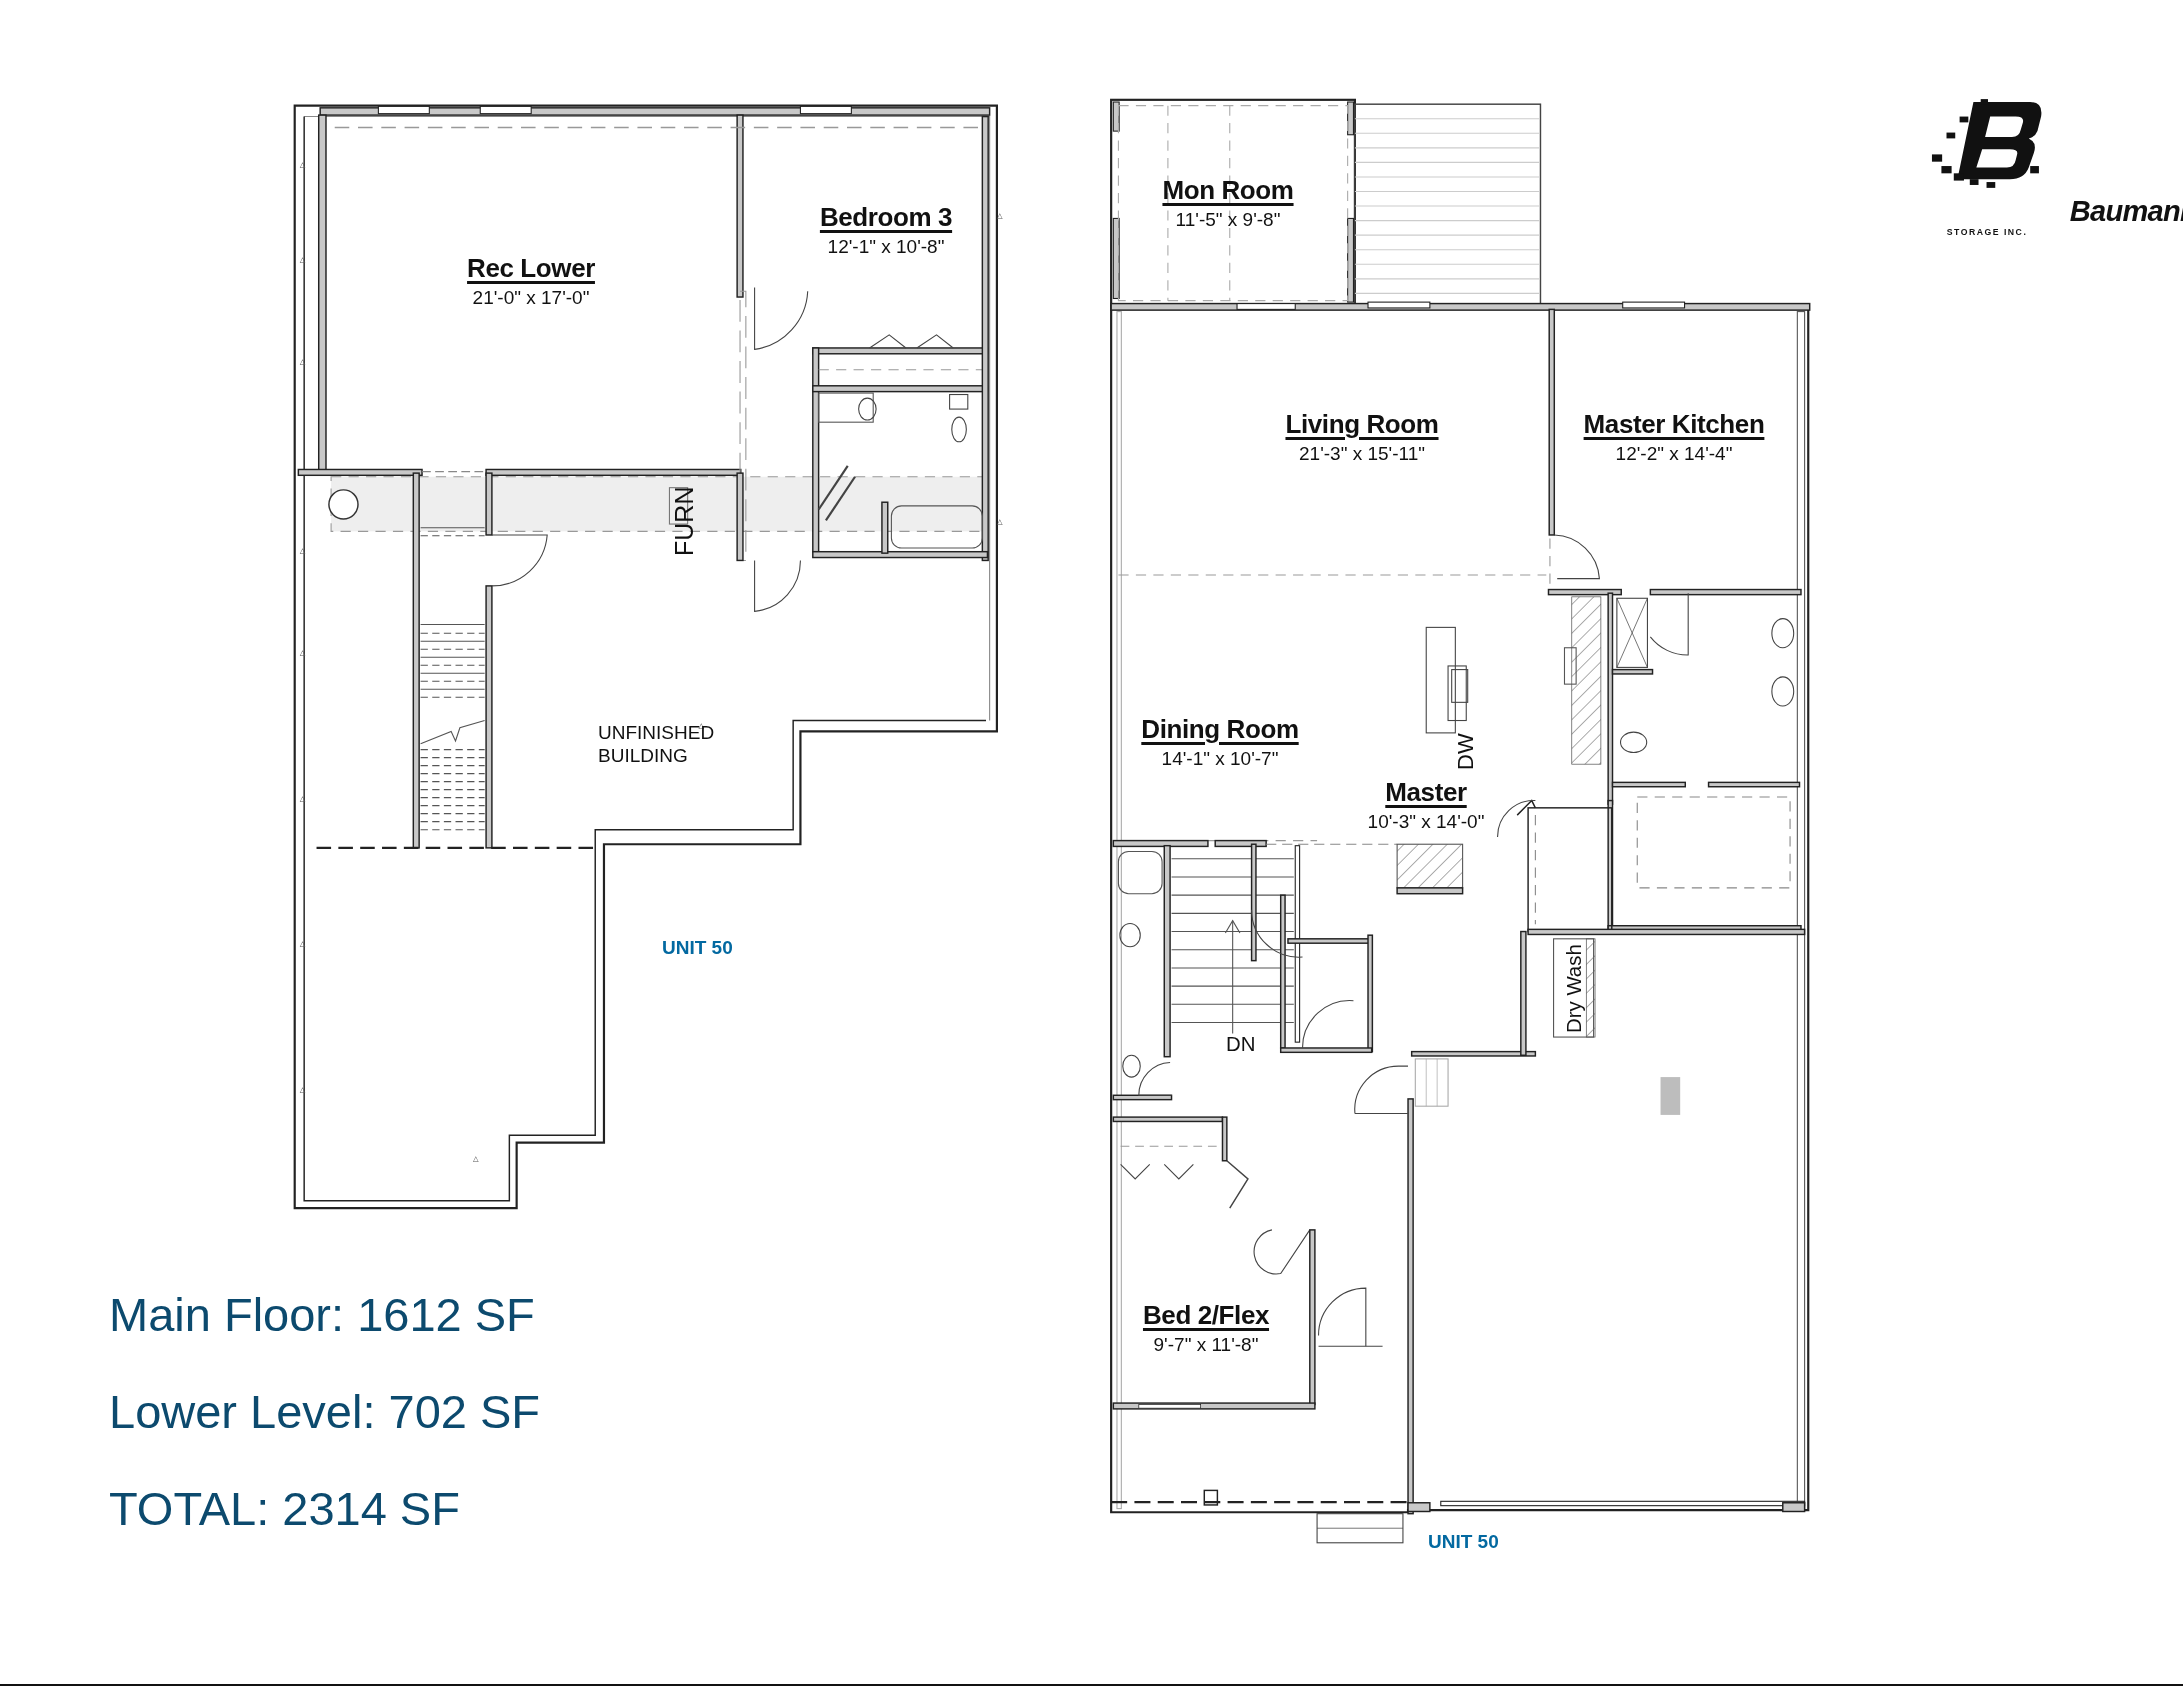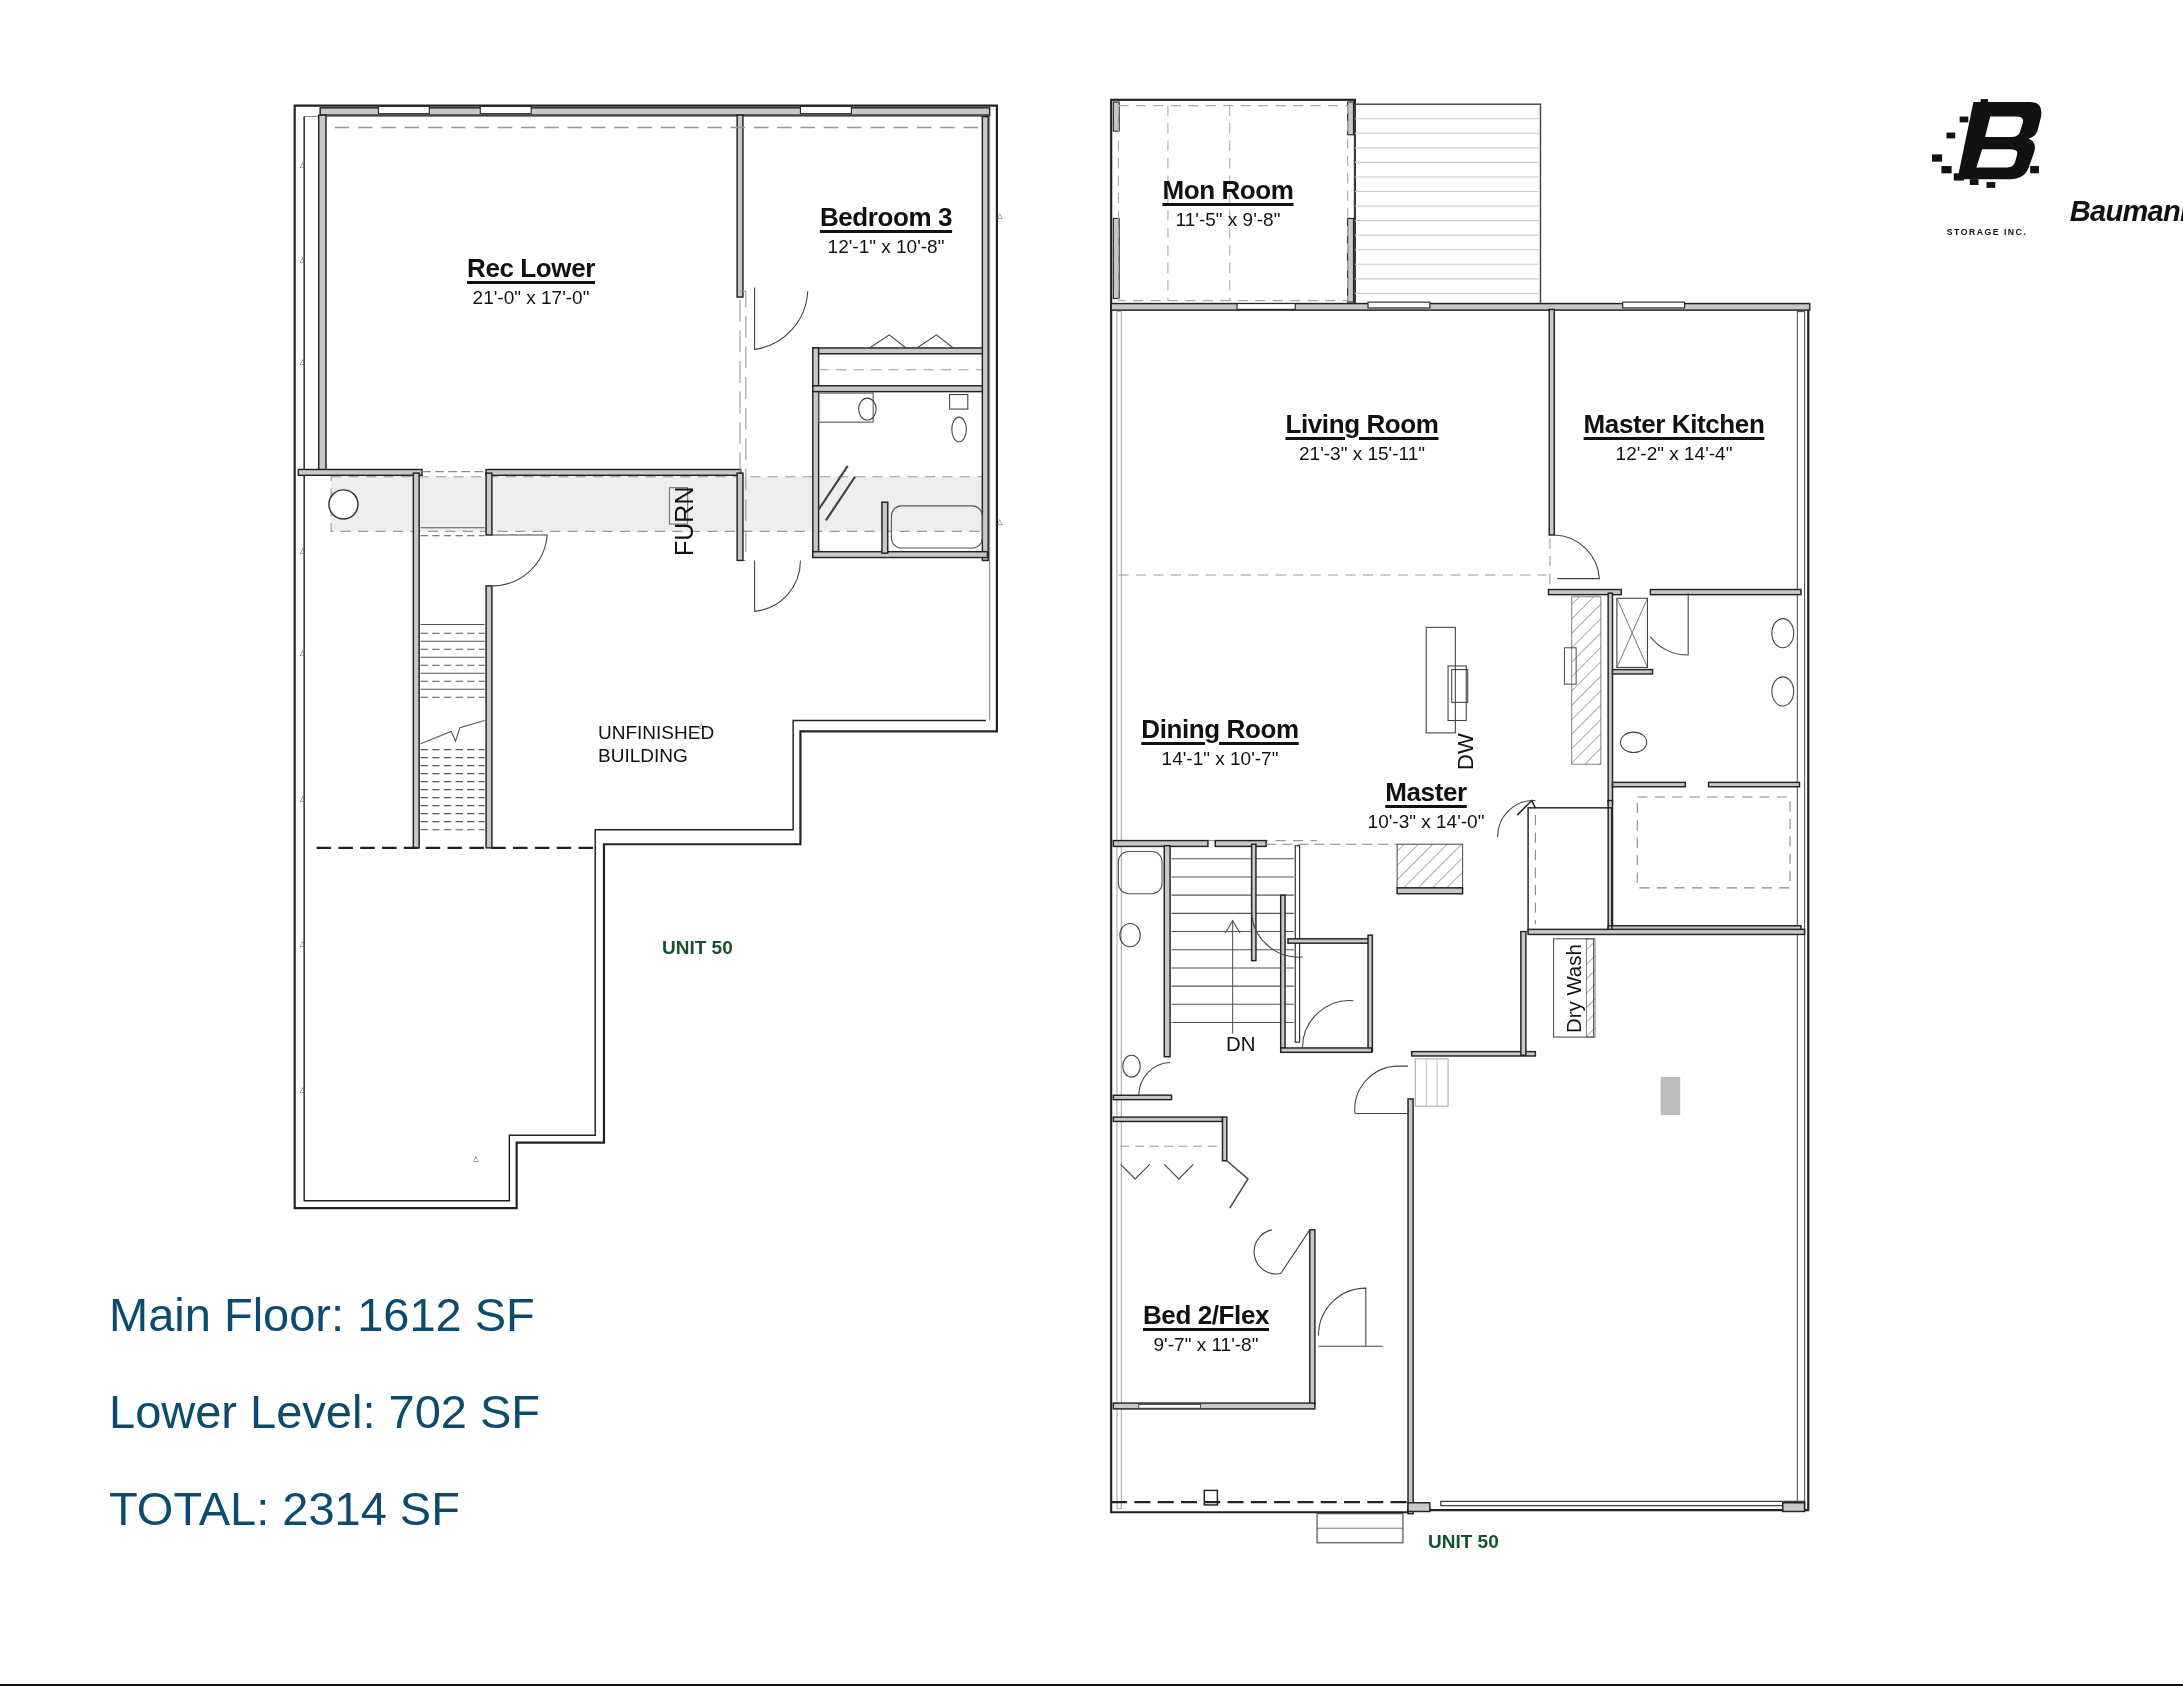--- a/index.html
+++ b/index.html
@@ -2,21 +2,21 @@
 <html style="font-size:11.6px"><head>
 <meta charset="utf-8">
 <style>
   html, body { margin: 0; padding: 0; background: #ffffff; }
   body { width: 2183px; height: 1687px; position: relative; overflow: hidden; font-family: "Liberation Sans", sans-serif; }
   #plan { position: absolute; left: 0; top: 0; width: 2183px; height: 1687px; }
   .room-label { position: absolute; text-align: center; font-family: "Liberation Sans", sans-serif; color: #111; transform: translateX(-50%); white-space: nowrap; }
   .room-name { font-weight: bold; font-size: 26px; text-decoration: underline; text-decoration-thickness: 2.9px; text-underline-offset: 4.4px; letter-spacing: -0.4px; }
   .room-dim { font-size: 19px; margin-top: 2.9px; }
   .plain-label { position: absolute; font-family: "Liberation Sans", sans-serif; color: #111; font-size: 19px; line-height: 1.2; }
-  .bold-label { position: absolute; font-family: "Liberation Sans", sans-serif; font-weight: bold; color: #14532d; font-size: 19px; }
+  .bold-label { position: absolute; font-family: "Liberation Sans", sans-serif; font-weight: bold; color: #0369a1; font-size: 19px; }
   .rot-label { position: absolute; font-family: "Liberation Sans", sans-serif; color: #111; transform-origin: left top; white-space: nowrap; }
   .sqft { position: absolute; left: 109px; font-family: "Liberation Sans", sans-serif; font-size: 47px; color: #0c4a6e; white-space: nowrap; }
   .logo-name { position: absolute; left: 1993px; top: 195px; width: 204px; text-align: right; font-family: "Liberation Sans", sans-serif; font-weight: bold; font-style: italic; font-size: 29px; color: #111; letter-spacing: -0.7px; }
   .logo-sub { position: absolute; left: 1885px; top: 227px; width: 204px; text-align: center; font-family: "Liberation Sans", sans-serif; font-weight: bold; font-size: 8.7px; color: #111; letter-spacing: 1.5px; }
   .bottom-rule { position: absolute; left: 0; top: 1684px; width: 2183px; height: 2.9px; background: #111; }
 </style>
 </head>
 <body>
 
 <svg id="plan" viewBox="0 0 3000 2318" xmlns="http://www.w3.org/2000/svg">

